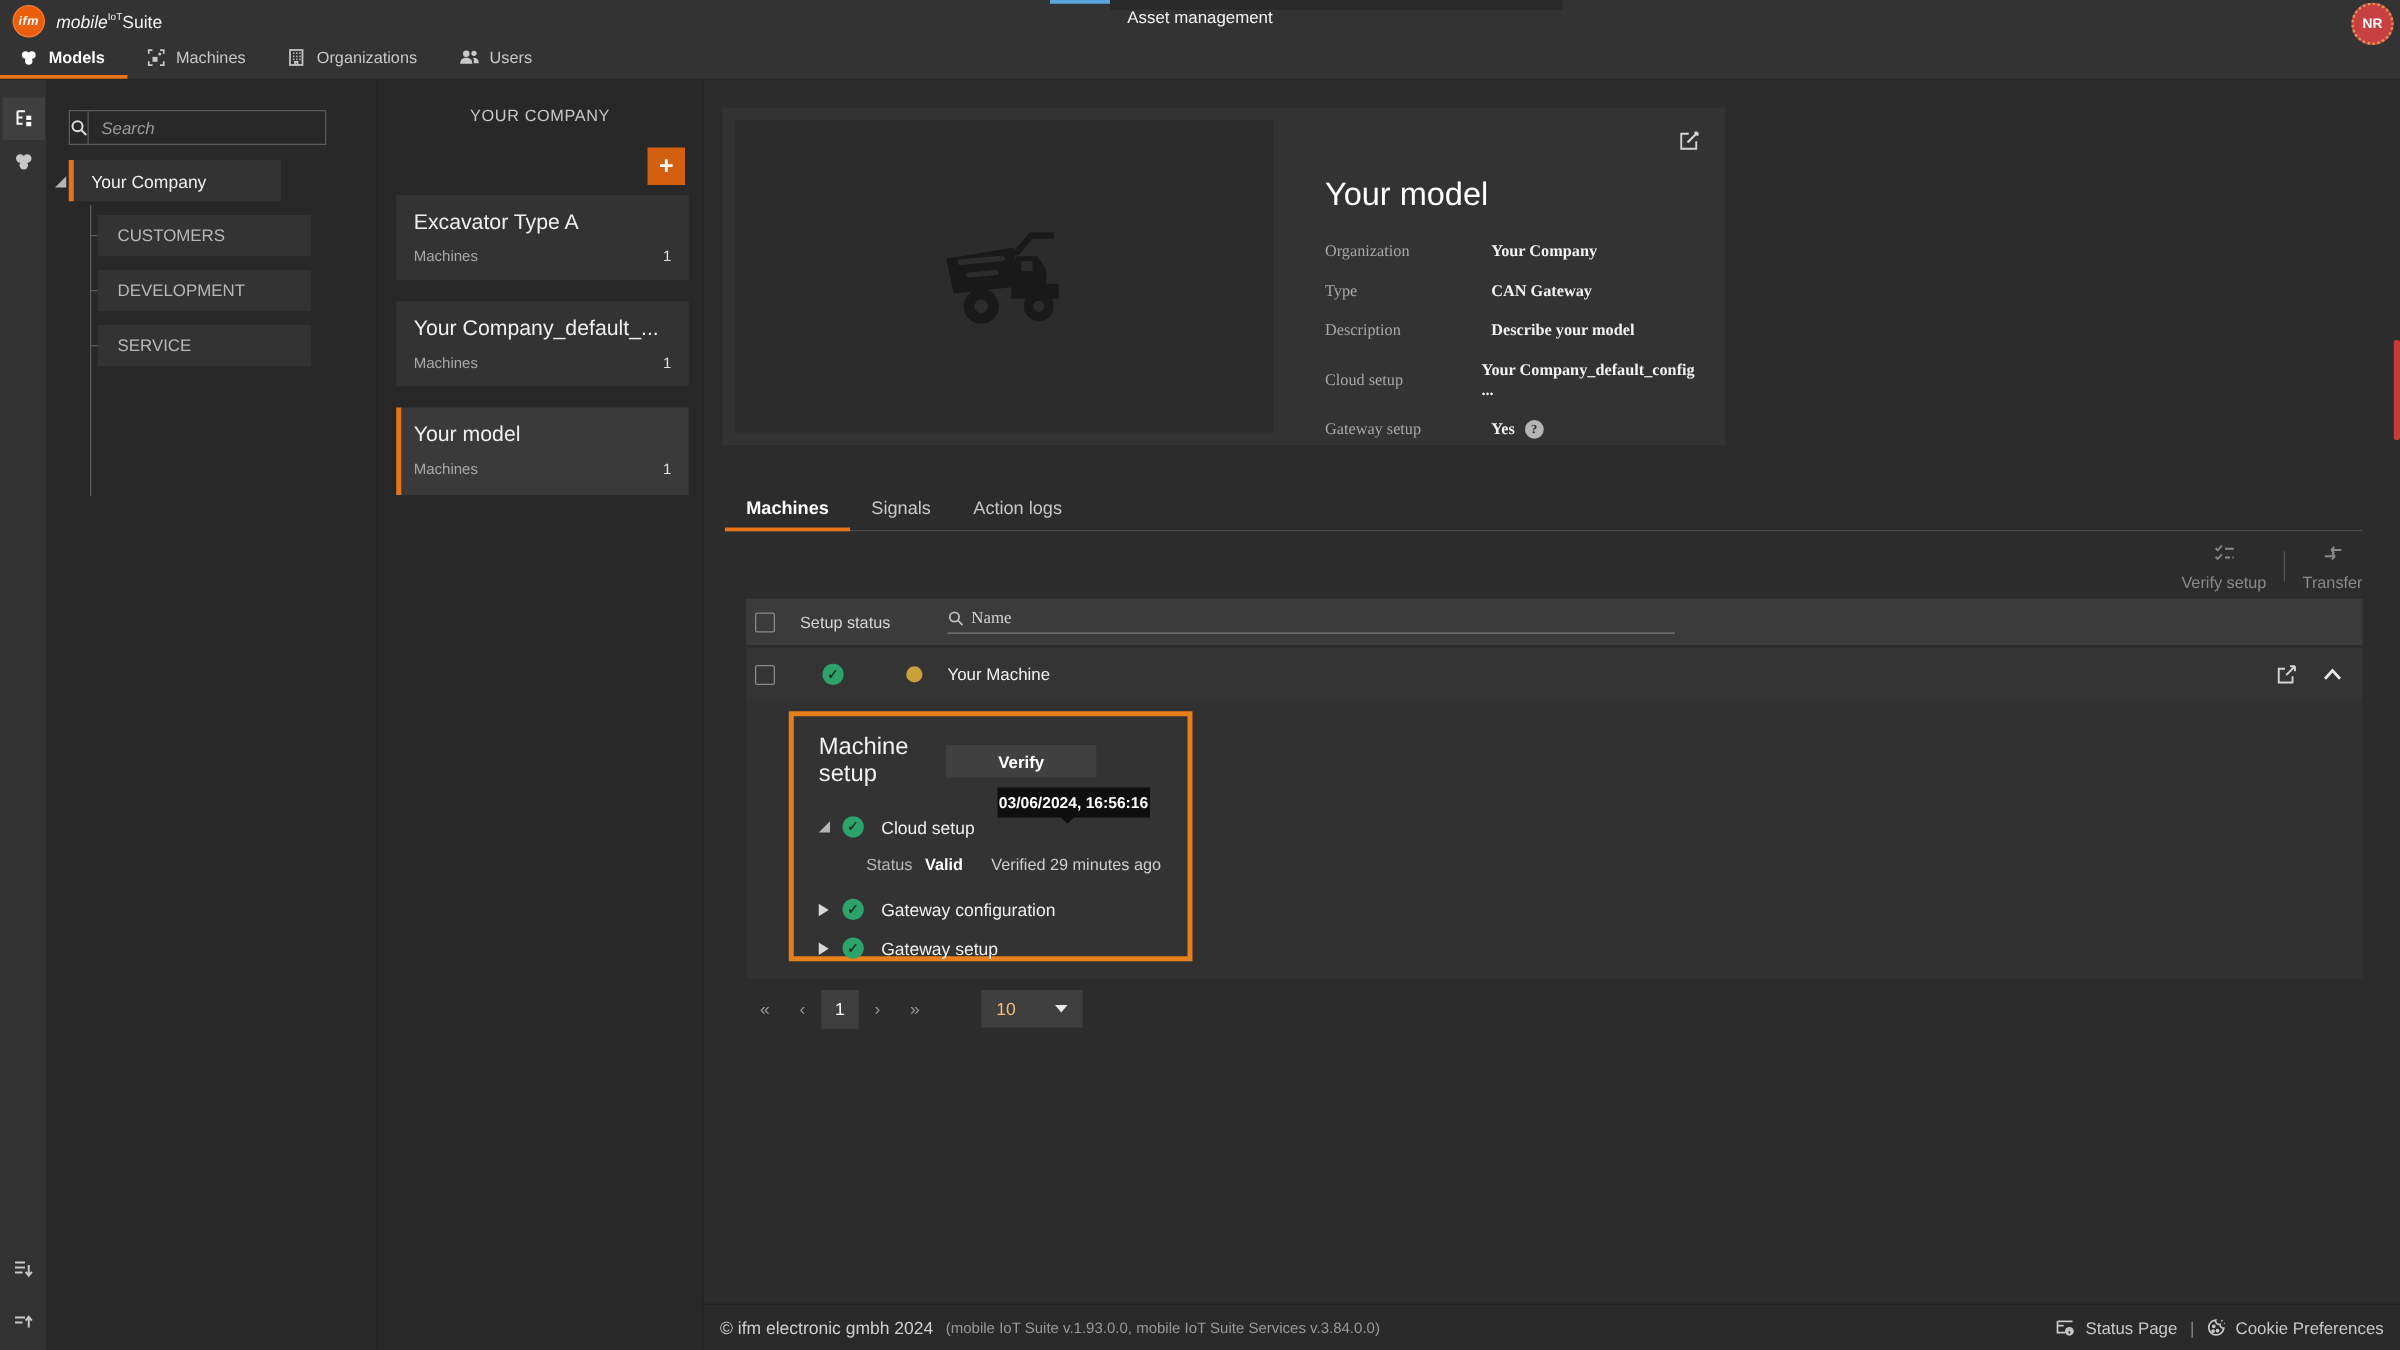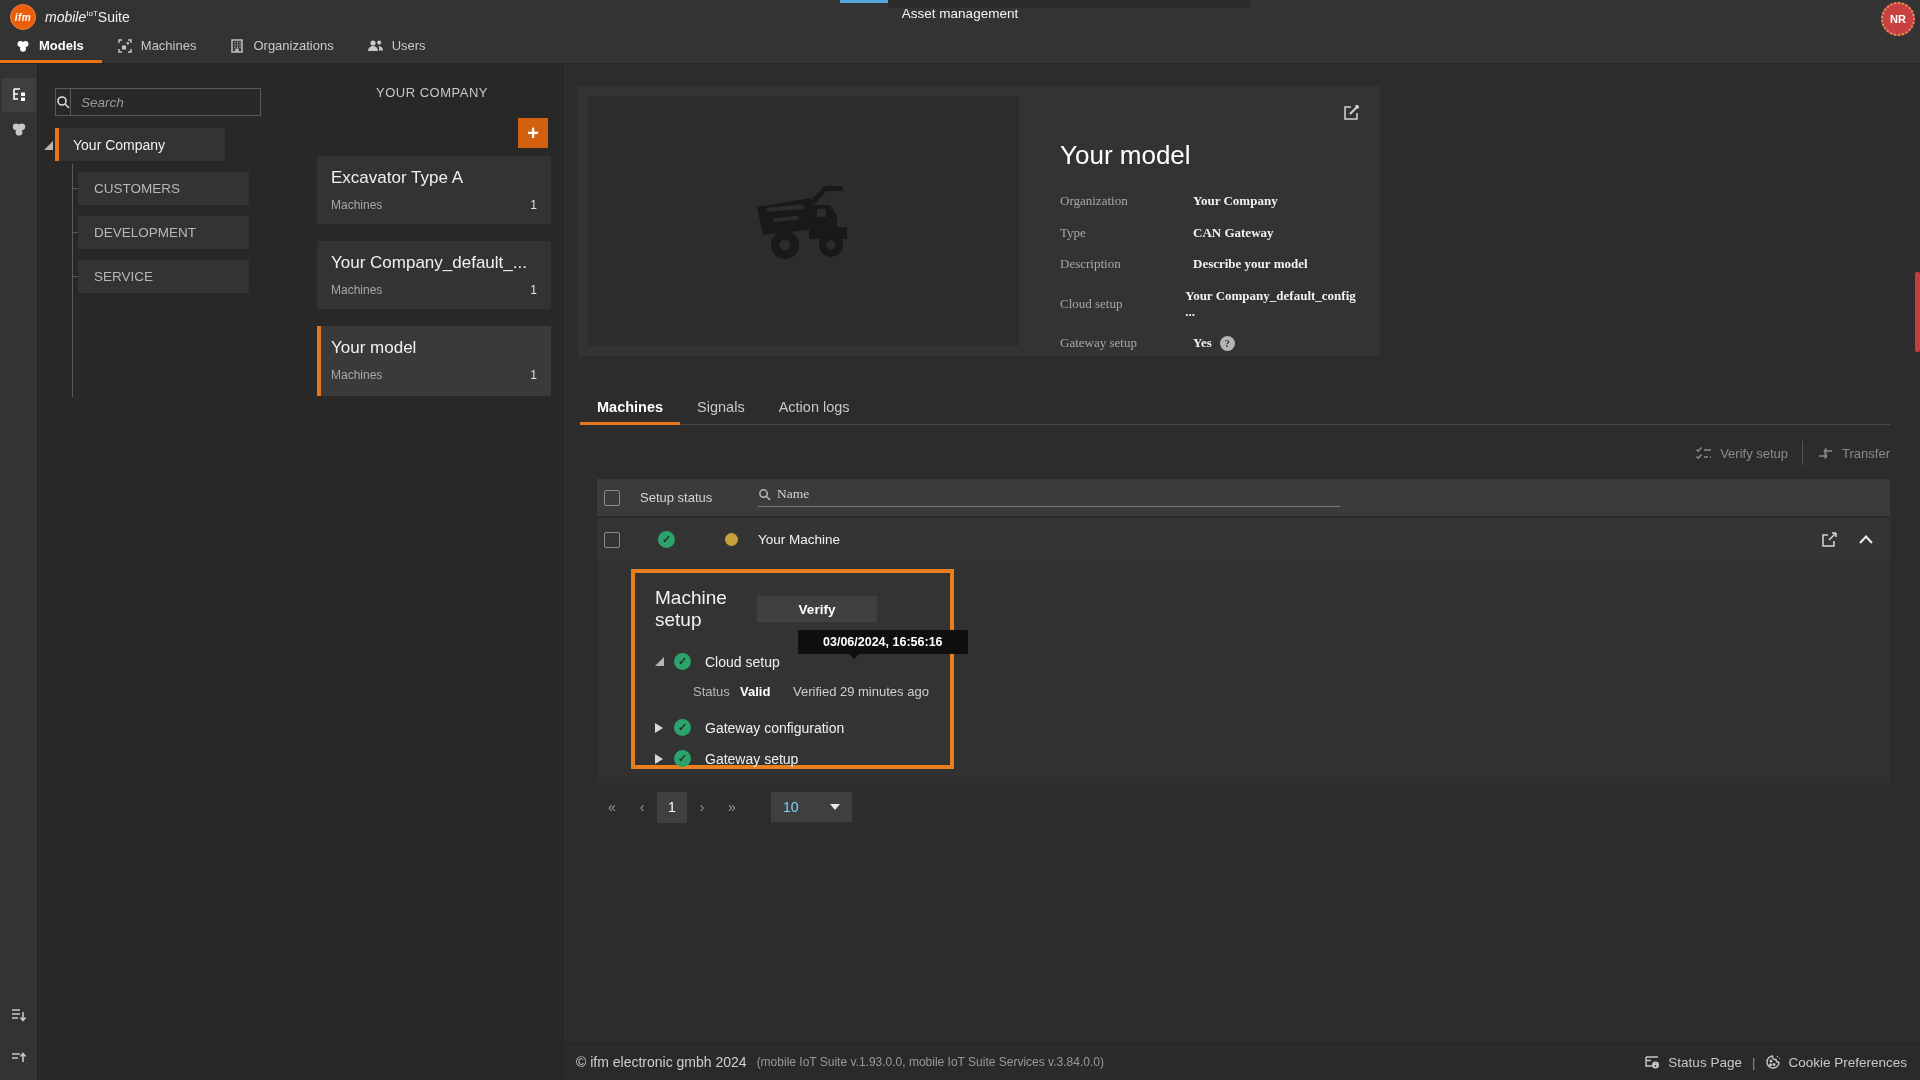--- a/index.html
+++ b/index.html
@@ -101,21 +101,21 @@
                 font-size:10px; font-weight:bold; display:inline-flex; align-items:center;
                 justify-content:center; cursor:pointer; }
 
   .detail-tabs { margin:37px 0 0 17px; width:1310px; border-bottom:1px solid #4a4a4a; display:flex; }
   .dtab { padding:6px 17px 9px; font-size:14.5px; color:#c8c8c8; cursor:pointer; position:relative; }
   .dtab.active { color:#fff; font-weight:bold; }
   .dtab.active::after { content:""; position:absolute; left:0; right:0; bottom:-1px; height:3px; background:#e87417; }
 
   .grid-toolbar { margin:15px 30px 0 0; display:flex; justify-content:flex-end; align-items:center;
                   gap:14px; color:#8a8a8a; font-size:13px; height:26px; }
-  .tool-btn { display:flex; align-items:center; gap:8px; cursor:pointer; }
+  .tool-btn { display:flex; align-items:center; gap:8px; cursor:pointer;flex-direction:column; }
   .tool-divider { width:1px; height:24px; background:#555; }
 
   .grid { margin:13px 0 0 34px; width:1293px; }
   .grid-header { height:37px; background:#3b3b3b; position:relative; display:flex; align-items:center;
                  padding-left:7px; }
   .cbx { width:16px; height:16px; appearance:none; -webkit-appearance:none; border:1px solid #8a8a8a;
          border-radius:2px; background:transparent; cursor:pointer; }
   .col-label { margin-left:20px; color:#d5d5d5; font-size:13px; }
   .name-filter { position:absolute; left:161px; top:7px; width:582px; display:flex; align-items:center;
                  border-bottom:1px solid #7a7a7a; padding-bottom:4px; }
@@ -146,31 +146,31 @@
   .caret-closed { width:0; height:0; border-top:5px solid transparent; border-bottom:5px solid transparent;
                   border-left:8px solid #d8d8d8; }
   .si-check { width:17px; height:17px; border-radius:50%; background:#2ba36a; color:#20342a; font-size:11px;
               font-weight:bold; display:flex; align-items:center; justify-content:center; margin-right:14px; }
   .si-label { color:#f0f0f0; font-size:14px; }
   .setup-sub-row { margin:14px 0 20px 38px; display:flex; align-items:flex-start; font-size:13px; }
   .sub-status-label { color:#b8b8b8; width:47px; }
   .sub-status-value { color:#fff; font-weight:bold; width:53px; }
   .sub-verified { color:#cfcfcf; }
   .tooltip { position:absolute; left:163px; top:57px; background:#0f0f0f; color:#fff; font-weight:bold;
-             font-size:12.5px; padding:5px 25px; white-space:nowrap; }
+             font-size:12.5px; padding:5px 1px; white-space:nowrap; }
   .tooltip::after { content:""; position:absolute; left:50px; bottom:-5px; width:0; height:0;
                     border-left:6px solid transparent; border-right:6px solid transparent;
                     border-top:6px solid #0f0f0f; }
 
   .pager { margin:8px 0 0 34px; display:flex; align-items:center; height:32px; color:#9a9a9a; font-size:14px; }
   .pg-btn { width:30px; text-align:center; cursor:pointer; }
   .pg-current { width:30px; height:31px; background:#3f3f3f; color:#fff; display:flex; align-items:center;
                 justify-content:center; cursor:pointer; }
-  .pg-size { margin-left:24px; width:81px; height:30px; background:#3f3f3f; display:flex; align-items:center;
-             padding:0 12px; cursor:pointer; color:#7dd3fc; font-size:14px; }
+  .pg-size { margin-left:38px; width:81px; height:30px; background:#3f3f3f; display:flex; align-items:center;
+             padding:0 12px; cursor:pointer; color:#fdba74; font-size:14px; }
   .pg-size .caret { margin-left:auto; width:0; height:0; border-left:5px solid transparent;
                     border-right:5px solid transparent; border-top:6px solid #e8e8e8; }
 
   footer { margin-top:auto; height:37px; background:#2a2a2a; border-top:1px solid #232323;
            display:flex; align-items:center; padding:0 13px; }
   .copyright { color:#cfcfcf; font-size:14px; }
   .version { color:#999; font-size:12px; margin-left:10px; }
   .footer-right { margin-left:auto; display:flex; align-items:center; gap:10px; color:#c8c8c8; font-size:13.5px; }
   .footer-link { display:flex; align-items:center; gap:7px; cursor:pointer; }
   .footer-divider { color:#8a8a8a; }

